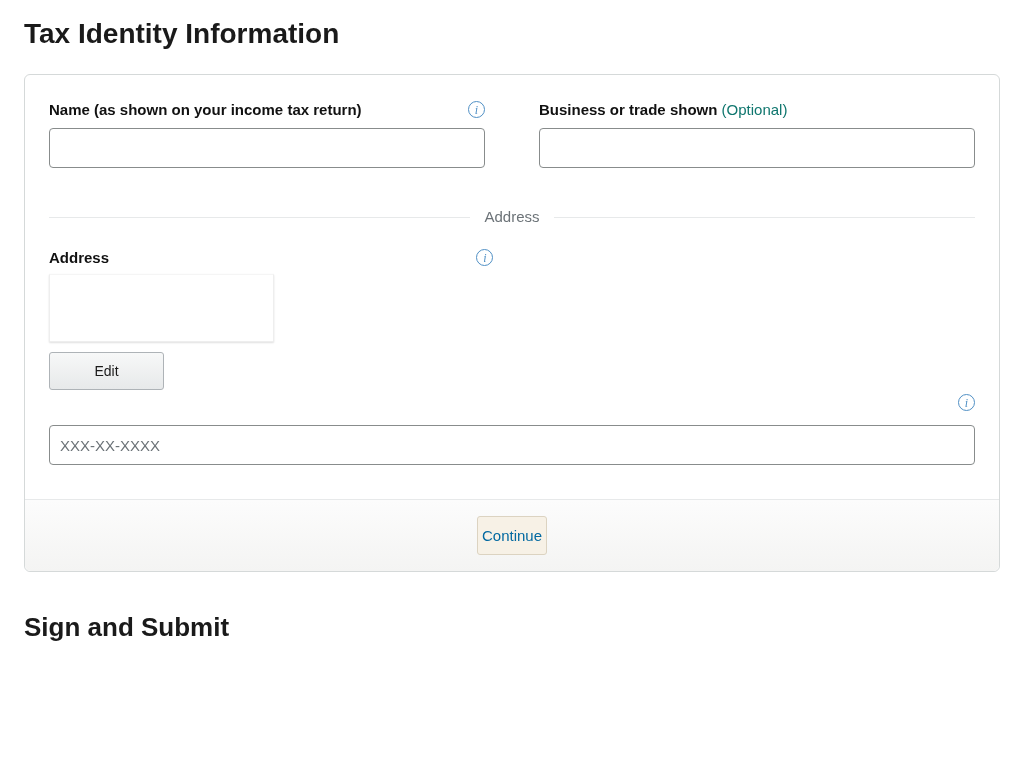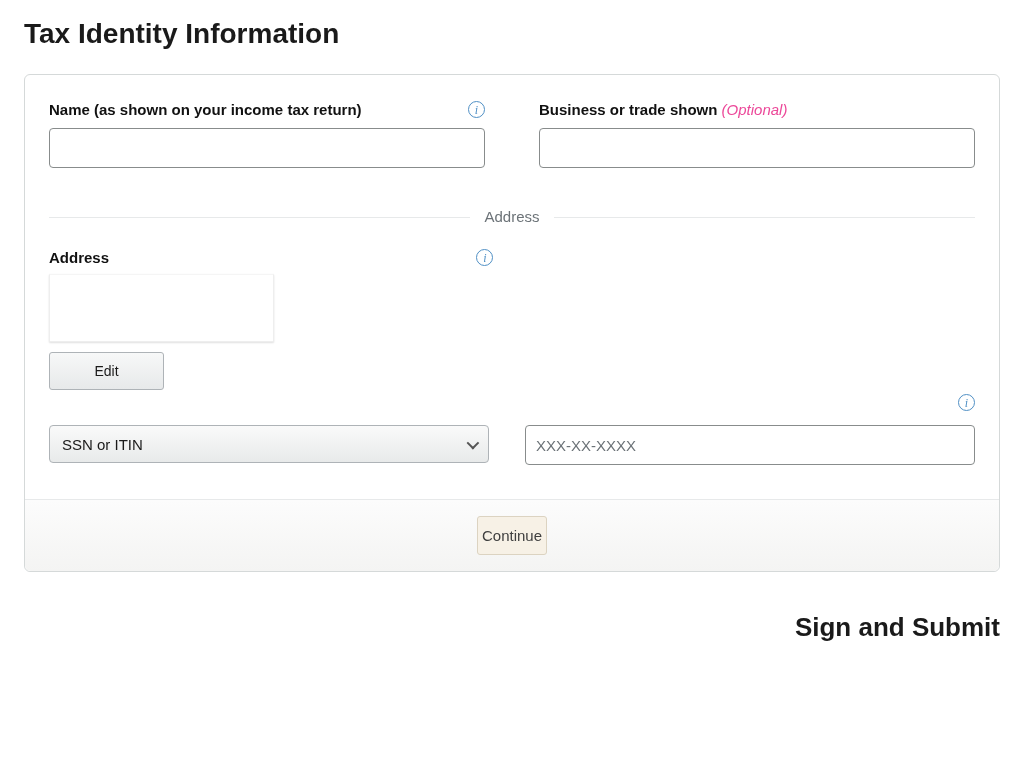--- a/index.html
+++ b/index.html
@@ -37,23 +37,22 @@
       align-items: center;
       gap: 6px;
       margin-bottom: 10px;
     }
     .label-strong {
       font-weight: 700;
       font-size: 15px;
       color: #111;
     }
     .label-optional {
-      color: #ec4899;
+      color: #0f766e;
       font-weight: 400;
-      font-style: italic;
     }
     .info-icon {
       width: 17px;
       height: 17px;
       border: 1.4px solid #5090c5;
       border-radius: 50%;
       color: #5090c5;
       font-style: italic;
       font-family: Georgia, serif;
       font-size: 12px;
@@ -175,29 +174,28 @@
       border-bottom-left-radius: 6px;
       border-bottom-right-radius: 6px;
       text-align: center;
     }
     .btn-continue {
       background: #f7f1e6;
       border: 1px solid #dcd3c1;
       border-radius: 3px;
       padding: 10px 4px;
       font-size: 15px;
-      color: #404040;
+      color: #0369a1;
       cursor: pointer;
     }
 
     h2.sign-title {
       font-size: 26px;
       font-weight: 700;
       margin-top: 28px;
-      text-align: right;
     }
   </style>
 </head>
 <body>
 
 <h1 class="page-title">Tax Identity Information</h1>
 
 <div class="panel">
   <div class="panel-inner">
 
@@ -233,26 +231,20 @@
     <div class="address-card"></div>
     <button class="btn btn-edit">Edit</button>
 
     
 
     <div class="tin-info-row">
       <span class="info-icon">i</span>
     </div>
 
     <div class="tin-row">
-      <div class="select-wrap">
-        <div class="select-btn">
-          <span>SSN or ITIN</span>
-          <span class="chevron"></span>
-        </div>
-      </div>
       <div class="tin-input-wrap">
         <input type="text" class="text-input" placeholder="XXX-XX-XXXX" style="">
       </div>
     </div>
 
   </div>
 
   <div class="panel-footer">
     <button class="btn-continue">Continue</button>
   </div>

